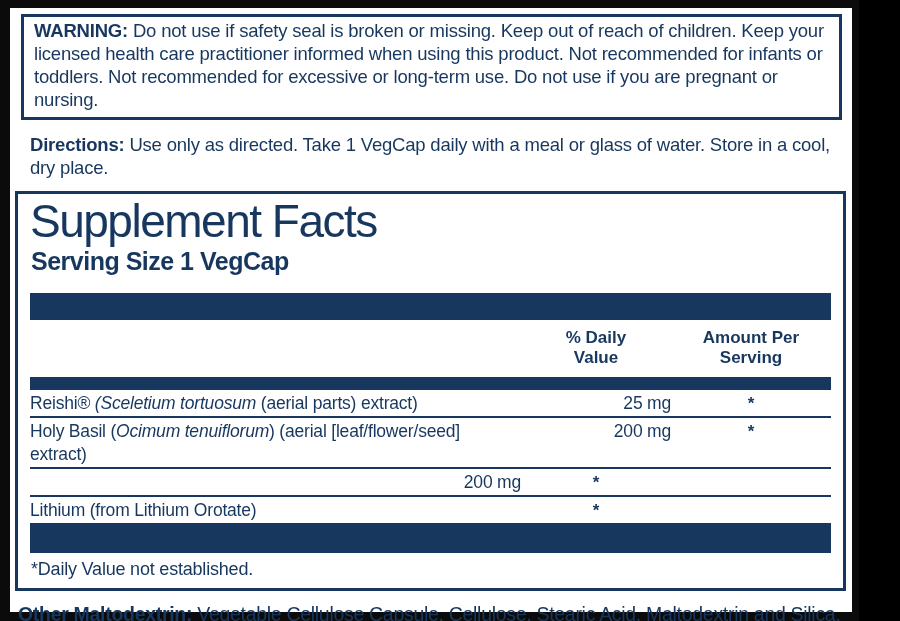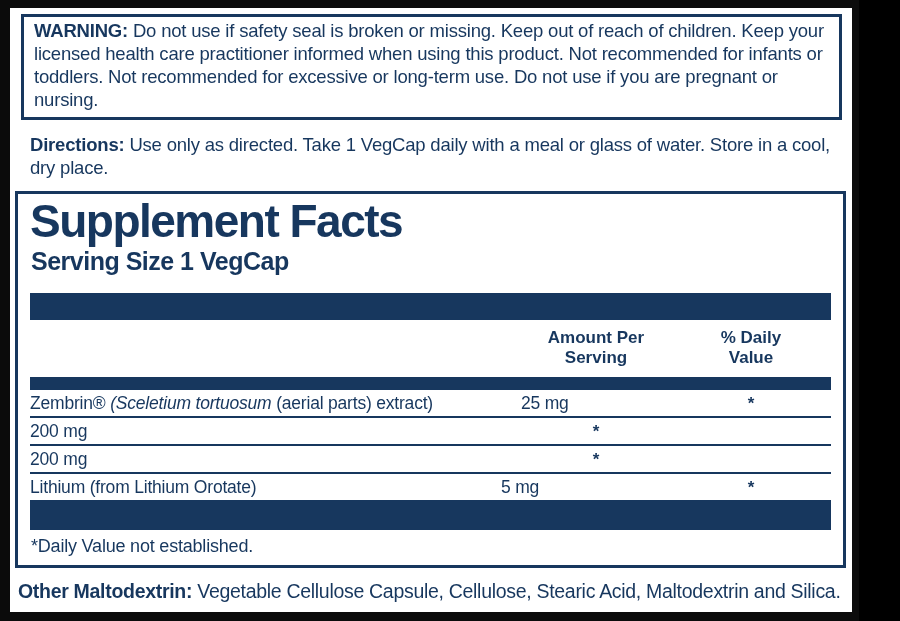--- a/index.html
+++ b/index.html
@@ -44,21 +44,21 @@
   
   .facts-box {
     margin: 12px 6px 0 5px;
     border: 3px solid #17375E;
     padding: 2px 12px 8px 12px;
   }
   .facts-title {
     margin: 0;
     font-size: 46px;
     line-height: 50px;
-    font-weight: bold;
+    font-weight: normal;
     letter-spacing: -1.5px;
   }
   .serving-size {
     margin: 1px 0 17px 1px;
     font-size: 25px;
     line-height: 29px;
     font-weight: bold;
     letter-spacing: -0.5px;
   }
   .bar { background: #17375E; }
@@ -77,22 +77,22 @@
     padding: 8px 0 9px 0;
     text-align: center;
   }
   .row {
     font-size: 17.5px;
     line-height: 23px;
     padding: 2px 0 1px 0;
     border-bottom: 2px solid #17375E;
     letter-spacing: -0.2px;
   }
-  .row.no-sep { border-bottom: none; gap: 20px; }
-  .row .amount { text-align: left; }
+  .row.no-sep { border-bottom: none; }
+  .row .amount { text-align: right; }
   .row .dv { text-align: center; font-weight: bold; font-size: 17px; }
   .row .line2 { padding-left: 22px; }
   .italic { font-style: italic; }
 
   .footnote {
     margin: 6px 0 0 1px;
     font-size: 18px;
     line-height: 21px;
     letter-spacing: -0.2px;
   }
@@ -120,50 +120,50 @@
 
     <div class="facts-box">
       <h1 class="facts-title">Supplement Facts</h1>
       <h2 class="serving-size">Serving Size 1 VegCap</h2>
 
       <div class="bar thick-top"></div>
 
       <div class="grid">
         <div></div>
         <div class="hdr-cell">
+          <span>% Daily</span>
+          <span>Value</span>
+        </div>
+        <div class="hdr-cell">
           <span>Amount Per</span>
           <span>Serving</span>
-        </div>
-        <div class="hdr-cell">
-          <span>% Daily</span>
-          <span>Value</span>
         </div>
       </div>
 
       <div class="bar thin"></div>
 
       <div class="grid row">
-        <div class="name"><span>Zembrin® </span><span class="italic">(Sceletium tortuosum</span><span> (aerial parts) extract)</span></div>
+        <div class="name"><span>Reishi® </span><span class="italic">(Sceletium tortuosum</span><span> (aerial parts) extract)</span></div>
         <div class="amount">25 mg</div>
         <div class="dv">*</div>
       </div>
 
       <div class="grid row">
+        <div class="name"><span>Holy Basil (</span><span class="italic">Ocimum tenuiflorum</span><span>) (aerial [leaf/flower/seed] extract)</span></div>
         <div class="amount">200 mg</div>
         <div class="dv">*</div>
       </div>
 
       <div class="grid row">
         <div class="amount">200 mg</div>
         <div class="dv">*</div>
       </div>
 
       <div class="grid row no-sep">
         <div class="name"><span>Lithium (from Lithium Orotate)</span></div>
-        <div class="amount">5 mg</div>
         <div class="dv">*</div>
       </div>
 
       <div class="bar thick-bottom"></div>
 
       <p class="footnote">*Daily Value not established.</p>
     </div>
 
     <p class="other"><strong>Other Maltodextrin:</strong> <span>Vegetable Cellulose Capsule, Cellulose, Stearic Acid, Maltodextrin and Silica.</span></p>
 

